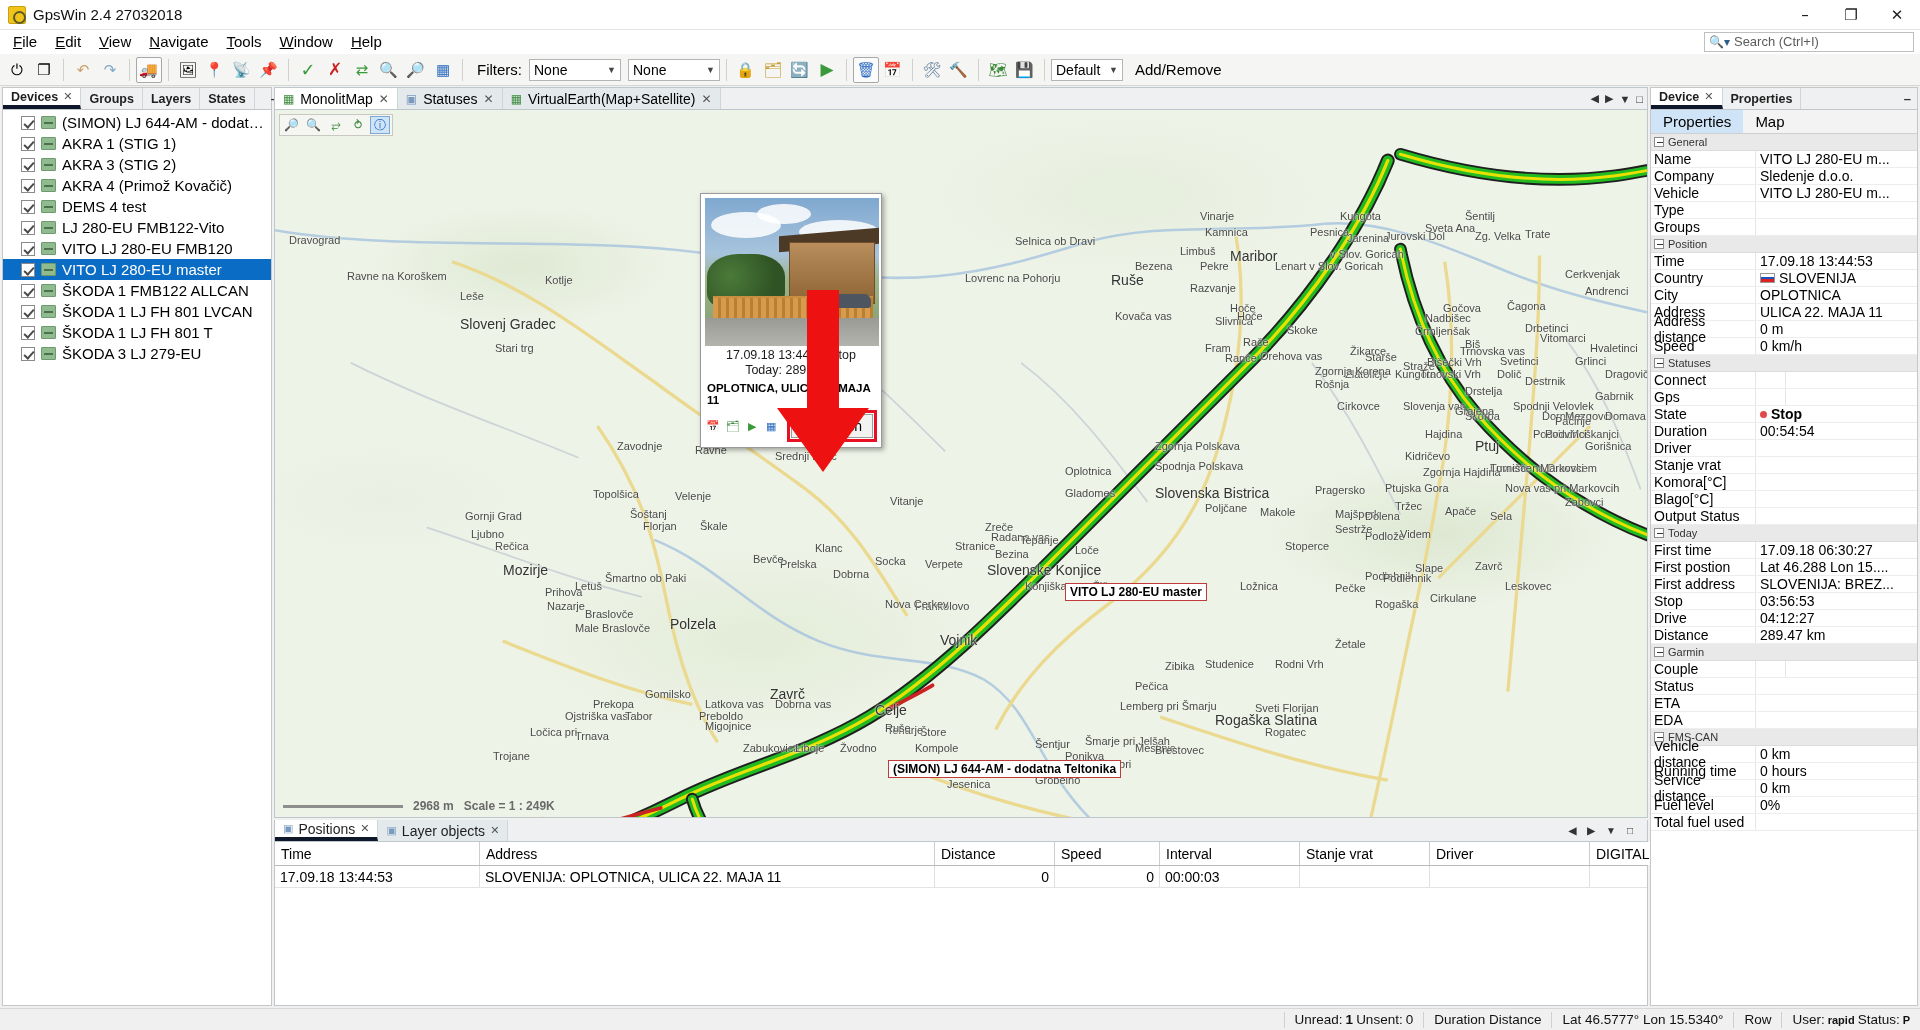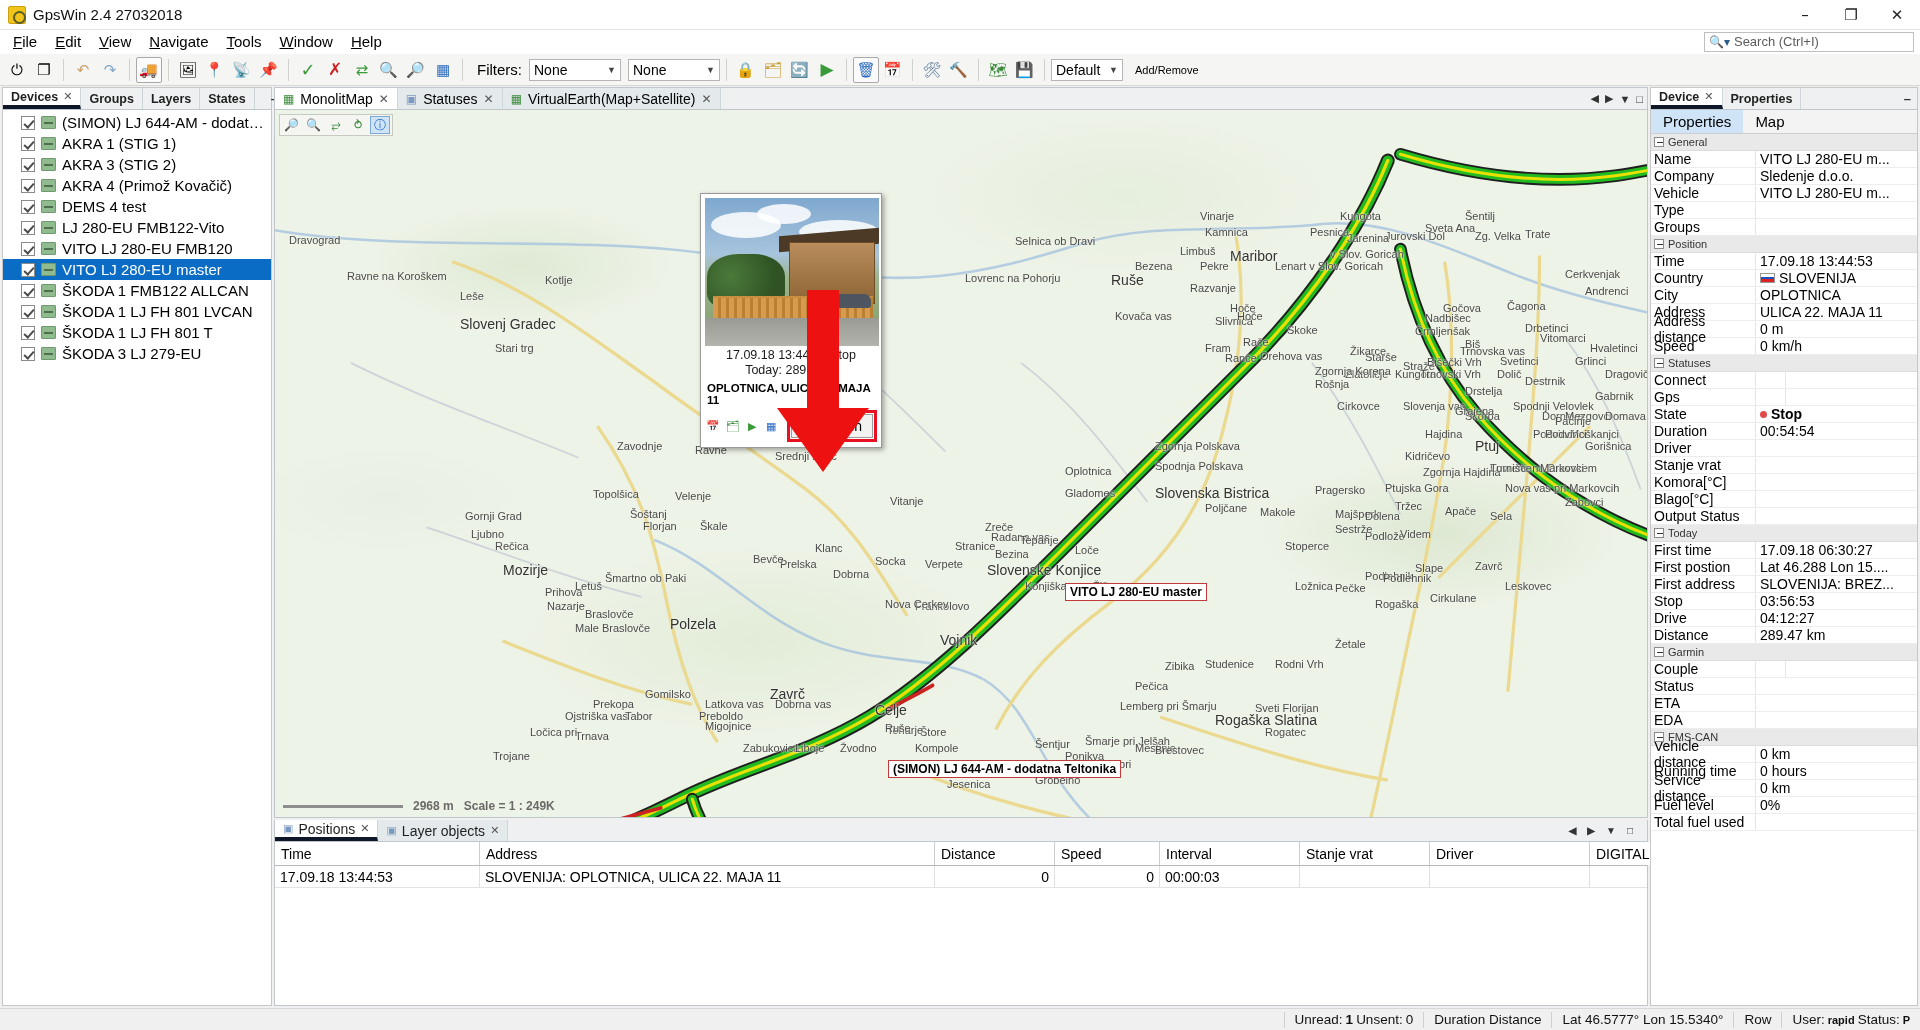--- a/index.html
+++ b/index.html
@@ -70,21 +70,21 @@
   .tb-sep { width:1px; height:22px; background:#d0d0cc; margin:0 5px; }
   .tb-label { font-size: 15px; margin: 0 6px 0 8px; }
   .tb-select {
     height: 22px; min-width: 92px; border:1px solid #b5b5b5; background:#fff;
     display:flex; align-items:center; justify-content:space-between;
     padding: 0 4px; font-size: 14px;
   }
   .tb-select .caret { font-size:9px; color:#444; }
   .tb-btn {
     height:24px; padding: 0 10px; display:flex; align-items:center;
-    font-size:11px; border:1px solid transparent;text-align:center;
+    font-size:15px; border:1px solid transparent;text-align:center;
   }
 
   
   .body { flex:1 1 auto; display:flex; min-height:0; background:#f0f0f0; }
 
   
   .left-panel {
     width: 270px; flex:0 0 270px; display:flex; flex-direction:column;
     border:1px solid #c7c7c7; background:#fff; margin: 1px 2px 2px 2px;
   }
@@ -686,21 +686,21 @@
             <div class="map-label" style="left: 880px; top: 634px;">Brestovec</div>
             <div class="map-label" style="left: 990px; top: 616px;">Rogatec</div>
             <div class="map-label" style="left: 845px; top: 590px;">Lemberg pri Šmarju</div>
             <div class="map-label" style="left: 980px; top: 592px;">Sveti Florijan</div>
             <div class="map-label" style="left: 860px; top: 570px;">Pečica</div>
             <div class="map-label" style="left: 890px; top: 550px;">Zibika</div>
             <div class="map-label" style="left: 930px; top: 548px;">Studenice</div>
             <div class="map-label" style="left: 1000px; top: 548px;">Rodni Vrh</div>
             <div class="map-label" style="left: 1060px; top: 528px;">Žetale</div>
             <div class="map-label" style="left: 1090px; top: 460px;">Podlehnik</div>
-            <div class="map-label" style="left: 1020px; top: 470px;">Ložnica</div>
+            <div class="map-label" style="left: 965px; top: 470px;">Ložnica</div>
             <div class="map-label" style="left: 1060px; top: 472px;">Pečke</div>
             <div class="map-label" style="left: 1010px; top: 430px;">Stoperce</div>
             <div class="map-label" style="left: 1100px; top: 488px;">Rogaška</div>
             <div class="map-label" style="left: 1155px; top: 482px;">Cirkulane</div>
             <div class="map-label" style="left: 1090px; top: 420px;">Podlože</div>
             <div class="map-label" style="left: 1200px; top: 450px;">Zavrč</div>
             <div class="map-label" style="left: 1230px; top: 470px;">Leskovec</div>
             <div class="map-label" style="left: 1125px; top: 418px;">Videm</div>
             <div class="map-label" style="left: 1060px; top: 413px;">Sestrže</div>
             <div class="map-label" style="left: 1090px; top: 400px;">Dolena</div>

